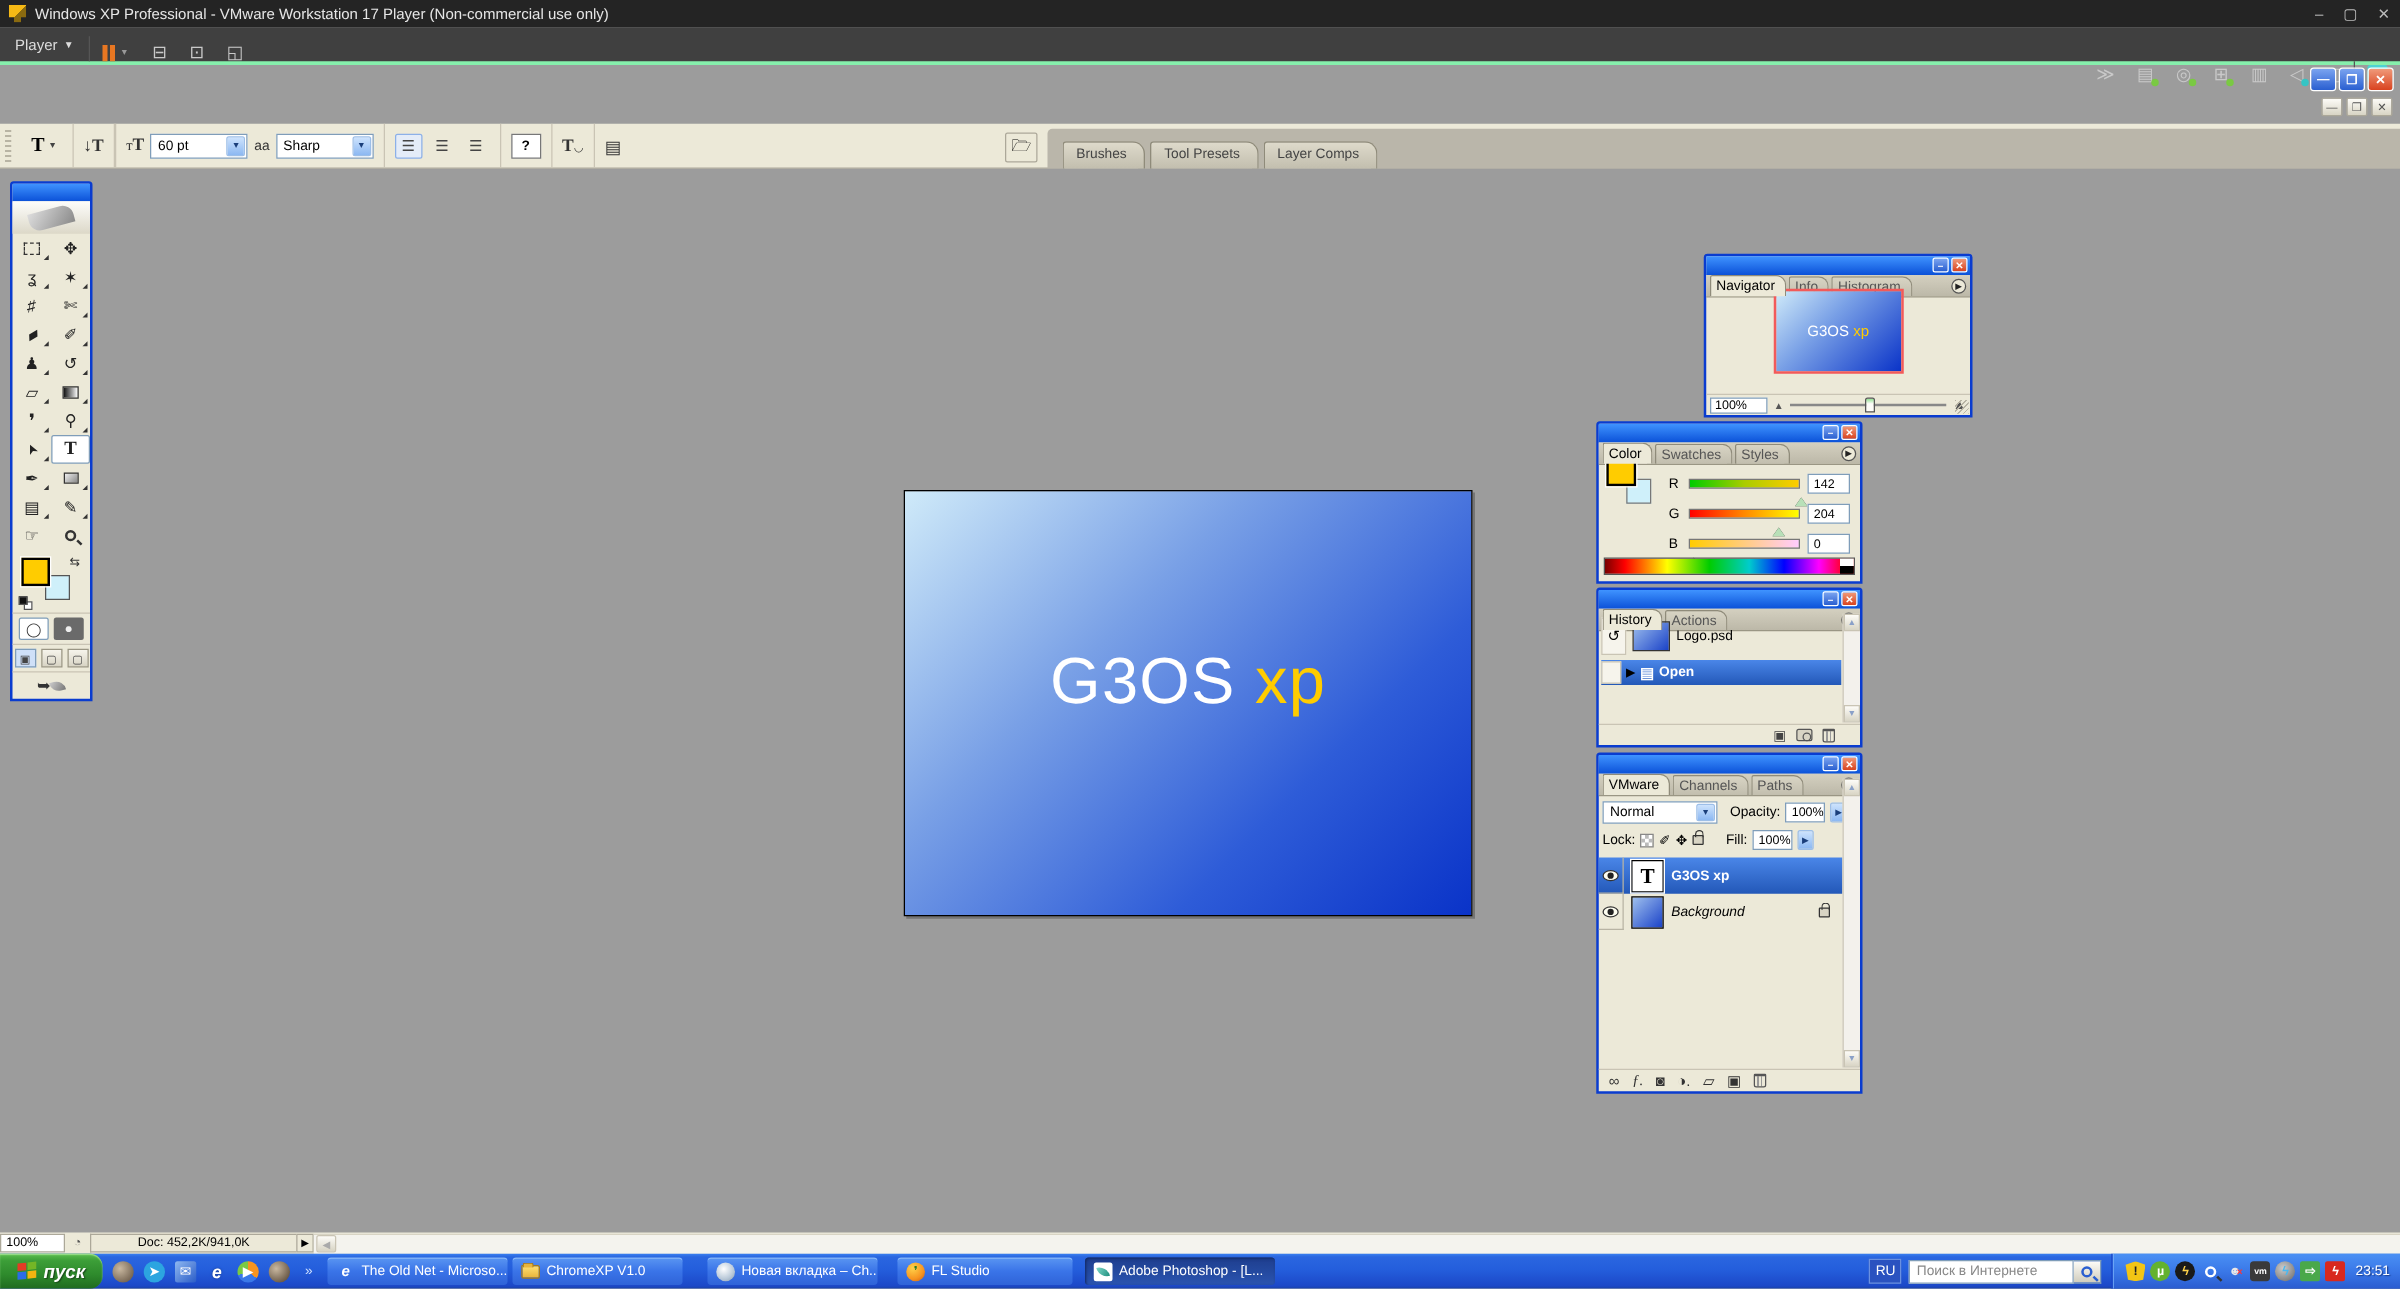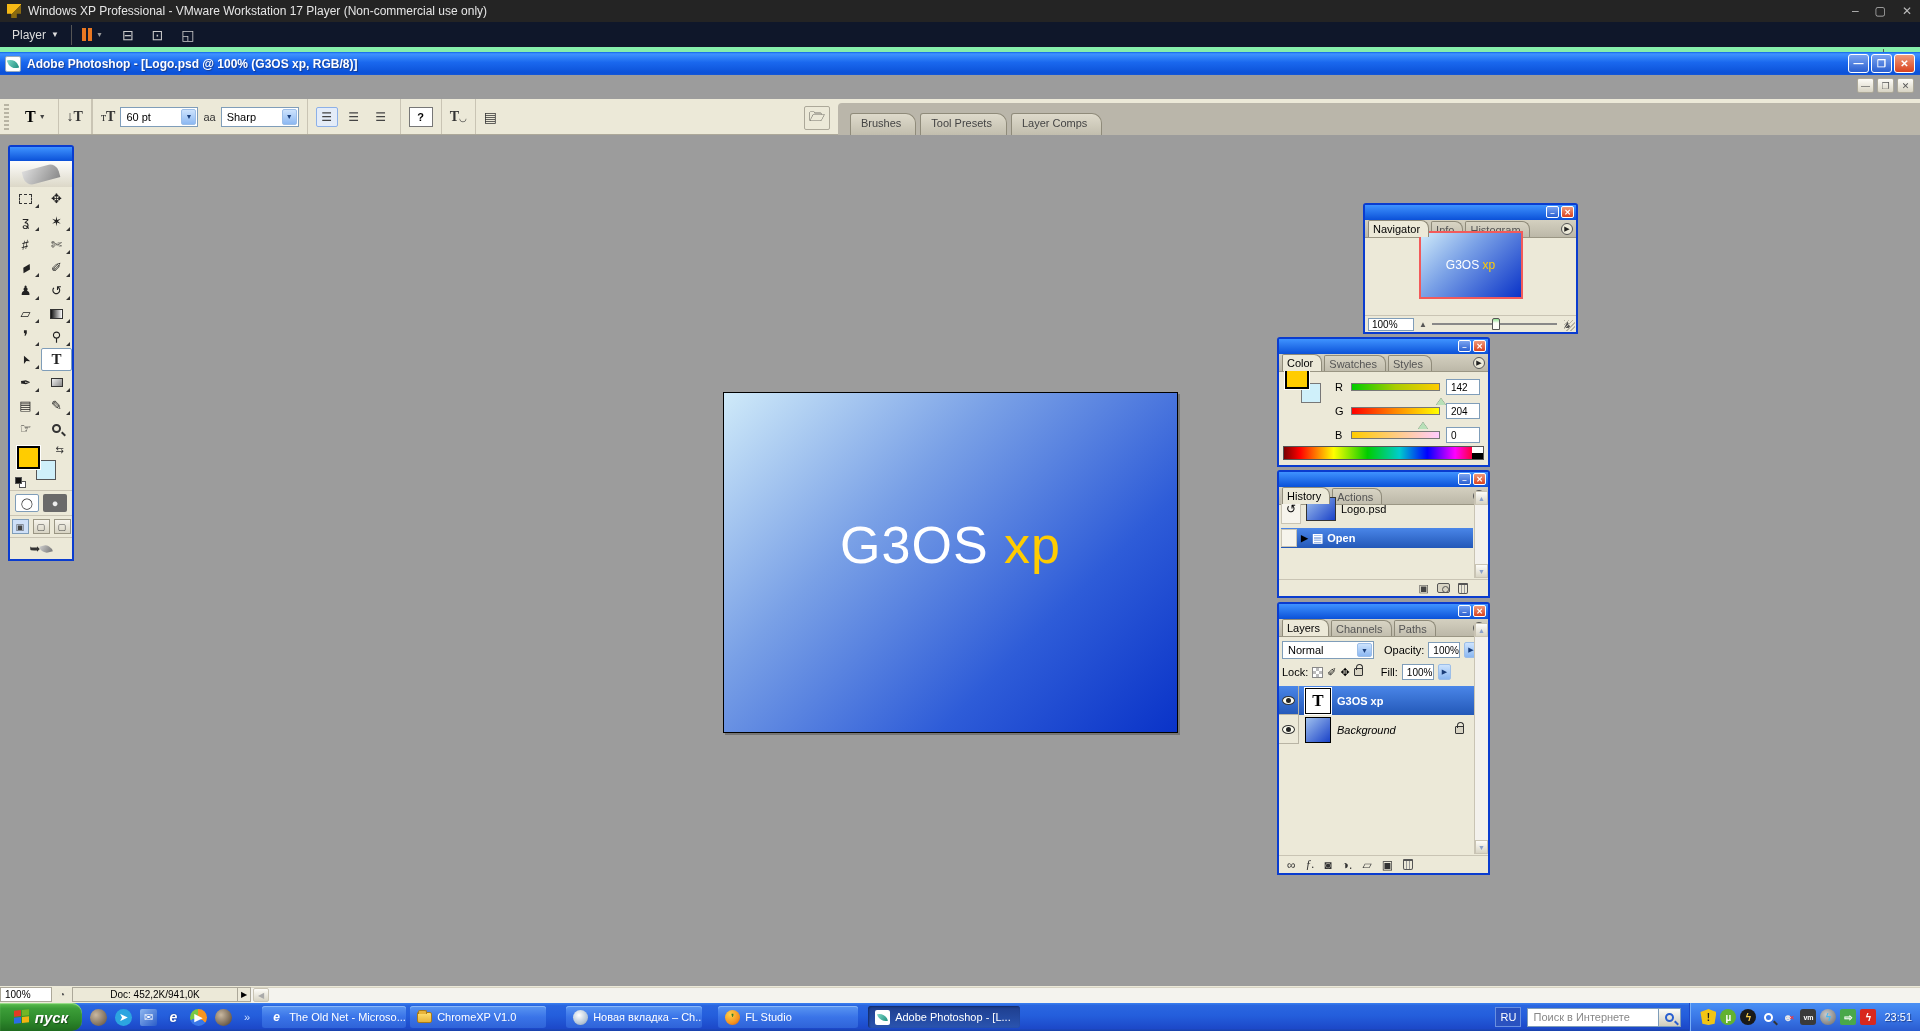--- a/index.html
+++ b/index.html
@@ -3,21 +3,21 @@
 <meta charset="utf-8">
 <style>
   * { margin:0; padding:0; box-sizing:border-box; }
   html,body { width:1920px; height:1031px; overflow:hidden; font-family:"Liberation Sans", sans-serif; }
   #screen { position:relative; width:1920px; height:1031px; background:#9c9c9c; }
 
   
   .vm-title { position:absolute; left:0; top:0; width:1920px; height:22px; background:#242424; color:#e6e6e6; display:flex; align-items:center; font-size:12px; gap:7px; padding-left:7px; }
   .vm-logo { width:14px; height:14px; position:relative; background:linear-gradient(135deg,#f6b915 50%,#8a6a10 50%); clip-path:polygon(0 0,100% 0,100% 70%,70% 70%,70% 100%,30% 100%,30% 70%,0 70%); }
   .vm-winbtns { position:absolute; right:8px; top:0; height:22px; display:flex; align-items:center; gap:16px; color:#bbb; font-size:12px; }
-  .vm-toolbar { position:absolute; left:0; top:22px; width:1920px; height:30px; background:#0f172a; border-bottom:5px solid #86efac; display:flex; align-items:center; color:#ddd; font-size:12px; }
+  .vm-toolbar { position:absolute; left:0; top:22px; width:1920px; height:30px; background:#404040; border-bottom:3px solid #86efac; display:flex; align-items:flex-end; color:#ddd; font-size:12px; }
   .vm-player { display:flex; align-items:center; gap:5px; padding:0 12px; height:100%; }
   .vm-sep { width:1px; height:20px; background:#555; }
   .vm-pause { display:flex; align-items:center; gap:2px; padding:0 10px; }
   .vm-pause b { display:inline-block; width:4px; height:13px; background:#e87722; }
   .vm-ico { font-size:14px; color:#c9c9c9; margin:0 9px; position:relative; }
   .vm-ico.dot::after { content:""; position:absolute; right:-4px; bottom:-2px; width:6px; height:6px; border-radius:50%; background:#7ac943; }
   .vm-ico.tdot::after { content:""; position:absolute; right:-4px; bottom:-2px; width:6px; height:6px; border-radius:50%; background:#35c4c4; }
   .vm-right { position:absolute; right:10px; top:22px; height:30px; display:flex; align-items:center; }
   .vm-note { width:16px; height:14px; background:#4ed3d3; border-radius:2px; position:relative; margin-left:10px; }
   .vm-note::after { content:""; position:absolute; right:0; bottom:0; border:4px solid; border-color:#2a8f8f #3a3a3a #3a3a3a #2a8f8f; }
@@ -222,26 +222,20 @@
       <span class="vm-ico dot">◎</span>
       <span class="vm-ico dot">⊞</span>
       <span class="vm-ico">▥</span>
       <span class="vm-ico tdot">◁</span>
       <span class="vm-ico">▢</span>
       <div class="vm-sep"></div>
       <span class="vm-note"></span>
     </div>
   </div>
 
-  <div class="ps-title">
-    <span class="ps-app-icon">
-        <span class="leaf" style="width:10px;height:10px"></span>
-      </span>
-    <span>Adobe Photoshop - [Logo.psd @ 100% (G3OS xp, RGB/8)]</span>
-  </div>
   <div class="ps-titlebtns">
     <span class="tb-btn tb-min">—</span>
     <span class="tb-btn tb-res">❐</span>
     <span class="tb-btn tb-close">✕</span>
   </div>
 
   <div class="child-btns">
     <span class="cb">—</span>
     <span class="cb">❐</span>
     <span class="cb">✕</span>
@@ -502,21 +496,21 @@
     </div>
 
     <div class="palette" style="left:1277px;top:467px;width:213px;height:273px">
       <div class="p-title">
         <div class="p-btns">
           <span class="p-btn p-min">–</span>
           <span class="p-btn p-close">✕</span>
         </div>
       </div>
       <div class="p-tabs">
-        <span class="ptab on">Layers</span>
+        <span class="ptab on">VMware</span>
         <span class="ptab">Channels</span>
         <span class="ptab">Paths</span>
         <span class="p-menu">▶</span>
       </div>
       <div class="l-row" style="top:37px">
         <div class="xsel" style="width:92px;height:18px">
             <span>Normal</span>
             <span class="arr">▼</span>
           </div>
         <span style="margin-left:6px">Opacity:</span>

